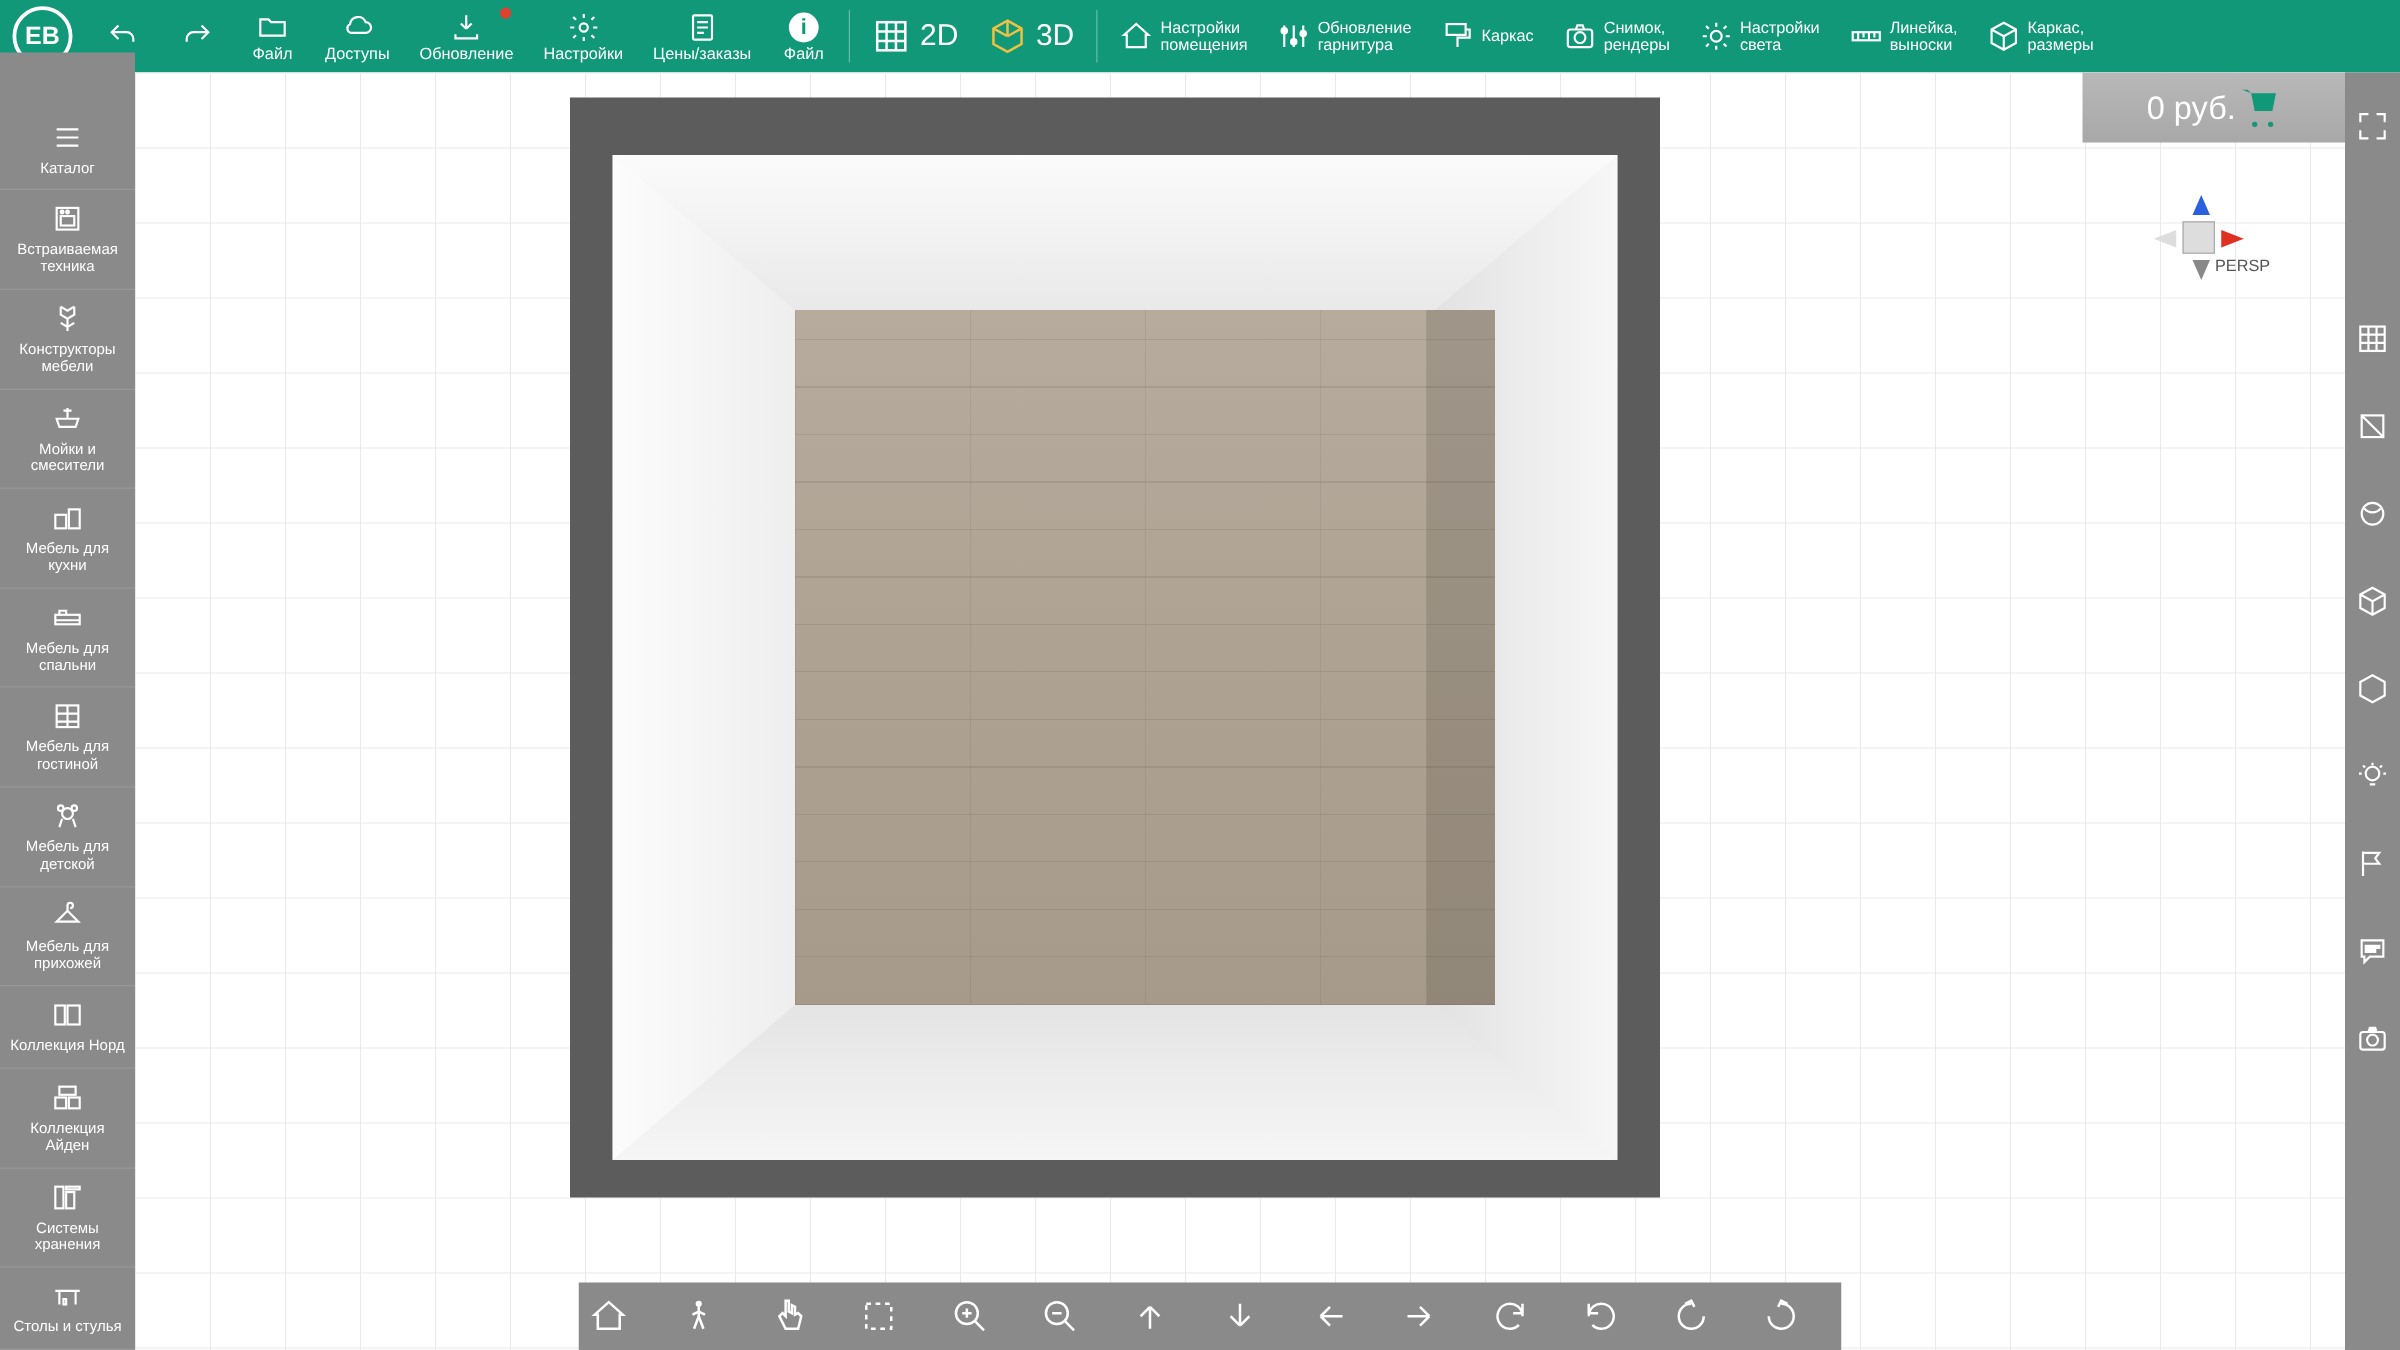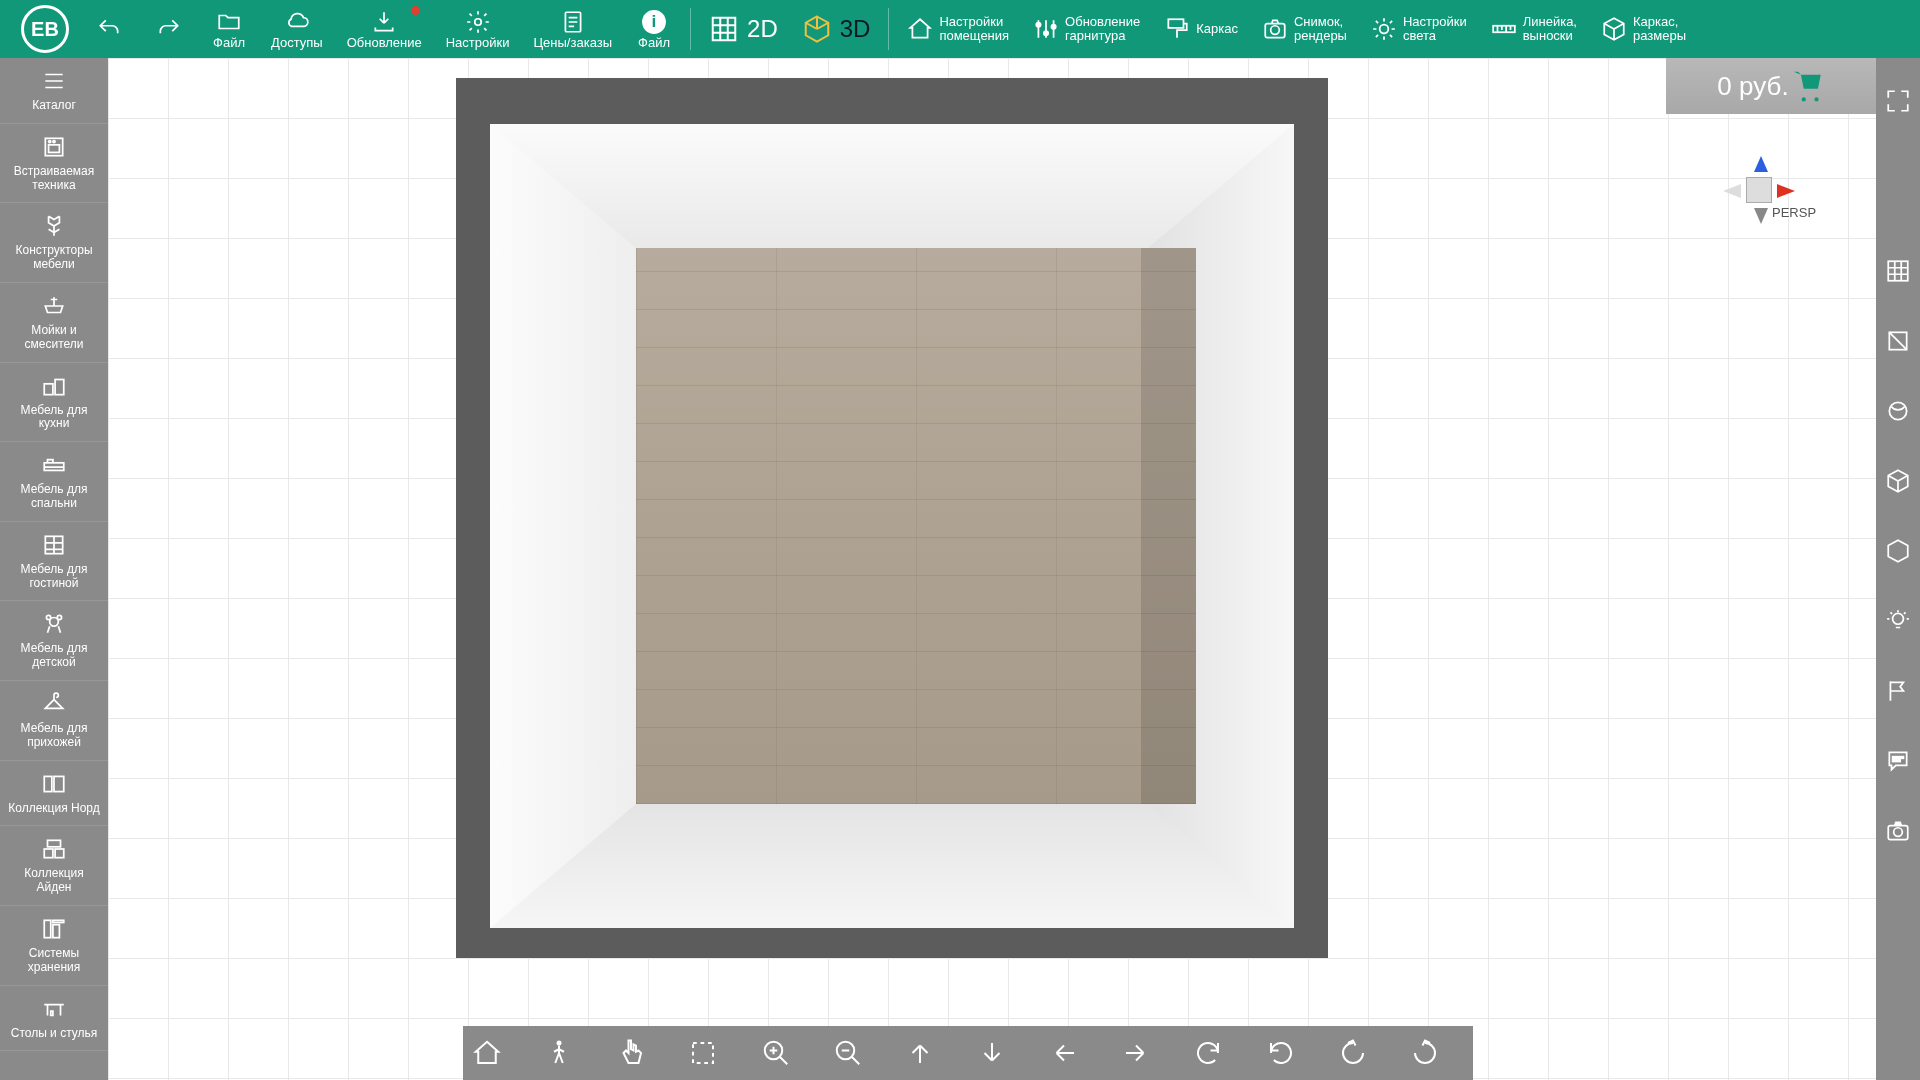--- a/index.html
+++ b/index.html
@@ -1,33 +1,33 @@
 <!DOCTYPE html>
 <html><head>
 <meta charset="utf-8">
 <style>
 * { margin: 0; padding: 0; box-sizing: border-box; }
 body { font-family: Arial, sans-serif; width: 1920px; height: 1080px; overflow: hidden; background: #fff; user-select: none; }
 
 
-.topbar { height: 58px; background: #109879; display: flex; align-items: center; color: #fff; padding-left: 11px; }
+.topbar { height: 58px; background: #109879; display: flex; align-items: center; color: #fff; }
 .logo { width: 48px; height: 48px; margin: 0 10px; border: 3px solid #fff; border-radius: 50%; display: flex; align-items: center; justify-content: center; font-weight: bold; font-size: 20px; cursor: pointer; }
 .tb-btn { display: flex; flex-direction: column; align-items: center; justify-content: center; padding: 4px 12px; cursor: pointer; min-width: 60px; height: 58px; position: relative; }
 .tb-btn .ico { height: 28px; display: flex; align-items: center; justify-content: center; font-size: 24px; }
 .tb-btn .lbl { font-size: 13px; text-align: center; line-height: 1.1; white-space: nowrap; }
 .tb-side { display: flex; flex-direction: row; align-items: center; padding: 4px 12px; cursor: pointer; gap: 6px; }
 .tb-side .ico { font-size: 22px; }
 .tb-side .txt { font-size: 13px; line-height: 1.1; }
 .divider { width: 1px; height: 42px; background: rgba(255,255,255,0.35); margin: 0 6px; }
 .view-btn { display: flex; align-items: center; gap: 8px; padding: 0 12px; cursor: pointer; font-size: 24px; font-weight: 500; }
-.view-btn.active { color: #0f172a; }
+.view-btn.active { color: #ffffff; }
 .dot-badge { position: absolute; top: 6px; right: 14px; width: 9px; height: 9px; background: #e04030; border-radius: 50%; }
 
 
-.leftbar { position: absolute; left: 0; top: 58px; bottom: 0; width: 108px; background: #8a8a8a; display: flex; flex-direction: column; }
+.leftbar { position: absolute; left: 0; top: 42px; bottom: 0; width: 108px; background: #8a8a8a; display: flex; flex-direction: column; justify-content: flex-end; }
 .lb-item { display: flex; flex-direction: column; align-items: center; justify-content: center; padding: 8px 4px 10px; color: #fff; cursor: pointer; border-bottom: 1px solid rgba(255,255,255,0.12); min-height: 64px; }
 .lb-item .ico { font-size: 26px; height: 30px; display: flex; align-items: center; }
 .lb-item .lbl { font-size: 12px; text-align: center; line-height: 1.15; margin-top: 3px; }
 
 
 .rightbar { position: absolute; right: 0; top: 58px; bottom: 0; width: 44px; background: #8a8a8a; display: flex; flex-direction: column; align-items: center; padding-top: 160px; gap: 44px; }
 .rb-item { color: #fff; font-size: 24px; cursor: pointer; }
 
 
 .pricebar { position: absolute; top: 58px; right: 44px; height: 56px; width: 210px; background: linear-gradient(#b8b8b8,#a8a8a8); display: flex; align-items: center; justify-content: center; gap: 2px; color: #fff; font-size: 26px; cursor: pointer; }

